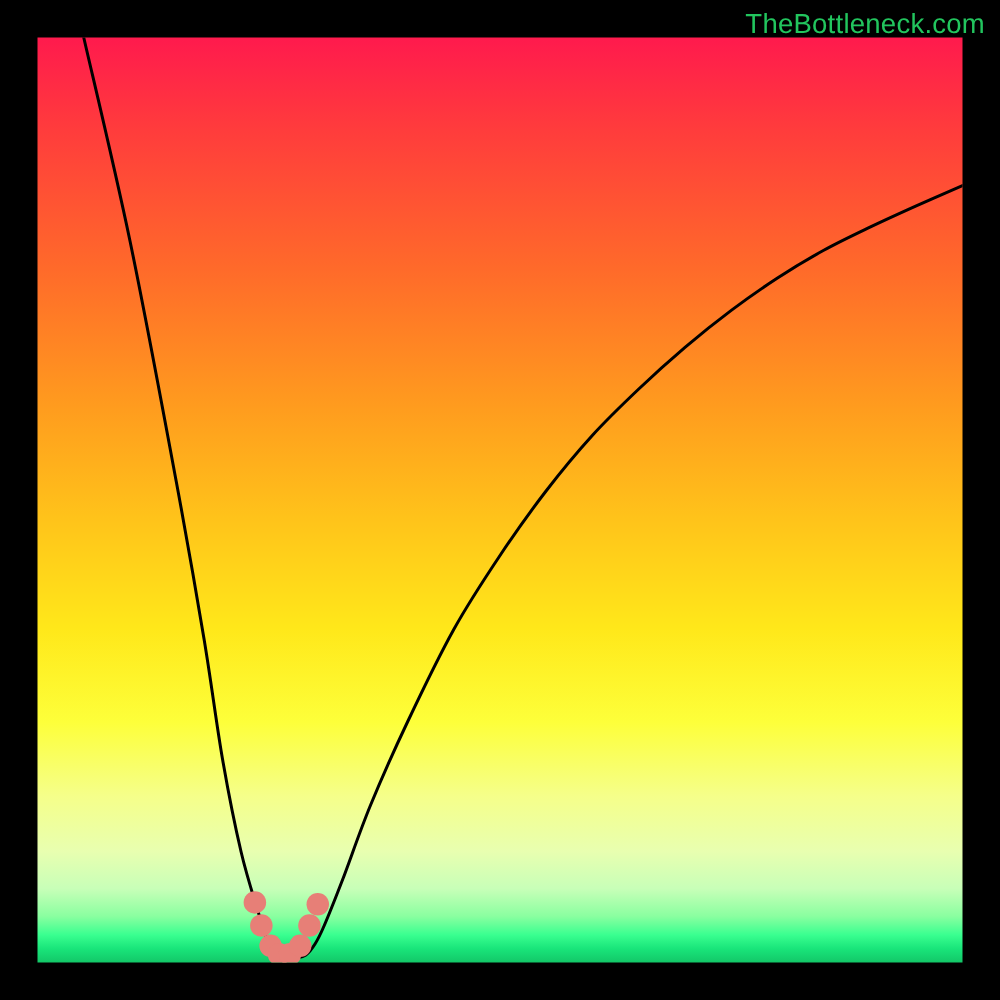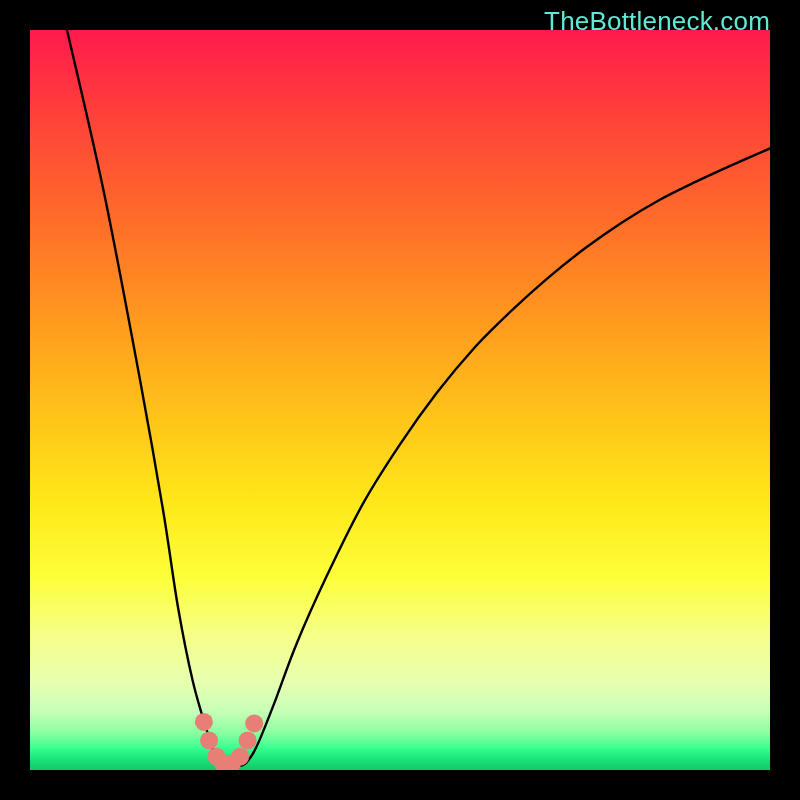--- a/index.html
+++ b/index.html
@@ -30,23 +30,23 @@
       #c8ffb8 92%,
       #8affa0 95%,
       #3aff90 97%,
       #19e57a 98.5%,
       #13c768 100%
     );
   }
   .watermark {
     position: absolute;
     top: 6px;
-    right: 30px;
-    color: #5eead4;
-    font-size: 26px;
+    right: 12px;
+    color: #22c55e;
+    font-size: 22px;
     font-weight: 500;
     letter-spacing: 0.2px;
     user-select: none;
   }
   svg.curve {
     position: absolute;
     left: 0;
     top: 0;
     width: 740px;
     height: 740px;

